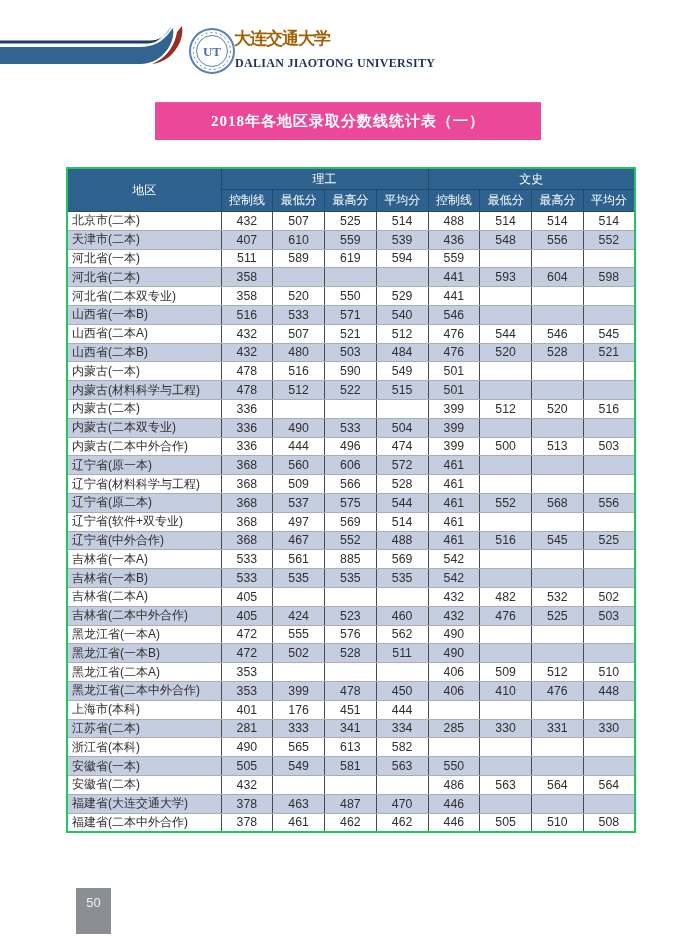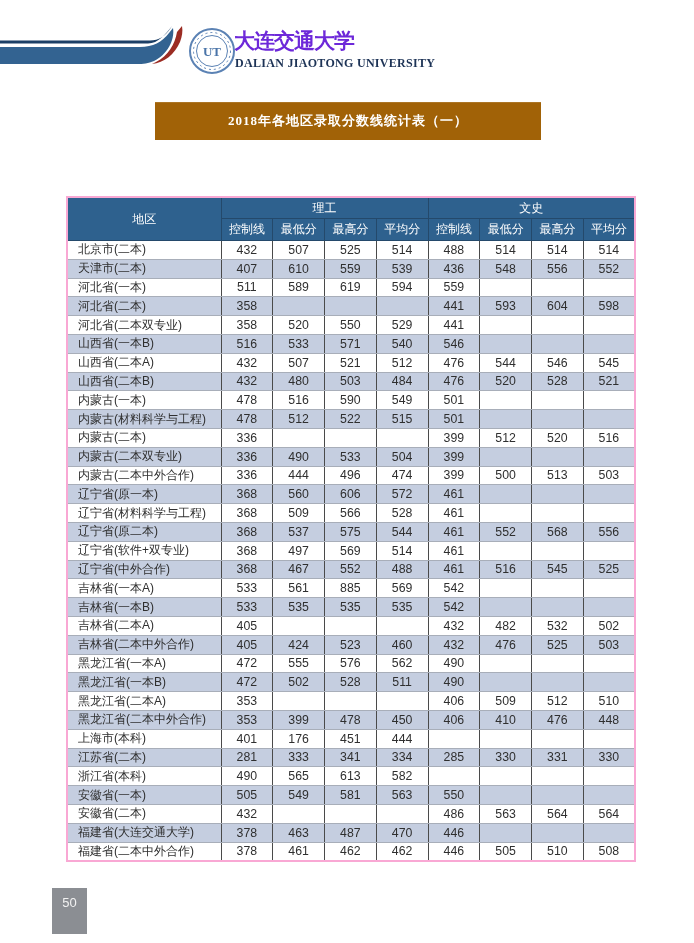--- a/index.html
+++ b/index.html
@@ -6,64 +6,64 @@
   .page{
     position:relative;width:694px;height:943px;background:#ffffff;
     font-family:"Liberation Sans","DejaVu Sans",sans-serif;overflow:hidden;
   }
   
   .swoosh{position:absolute;left:0;top:0;width:200px;height:80px;}
   .logo-wrap{position:absolute;left:188px;top:27px;width:48px;height:48px;}
   .uni-cn{
     position:absolute;left:234px;top:27px;width:130px;
     font-family:Liberation Mono, monospace;
-    font-size:21px;font-weight:bold;color:#6d28d9;letter-spacing:-1px;white-space:nowrap;
+    font-size:17px;font-weight:bold;color:#a16207;letter-spacing:-1px;white-space:nowrap;
   }
   .uni-en{
     position:absolute;left:235px;top:56px;width:130px;
     font-family:"Liberation Serif","DejaVu Serif",serif;
     font-size:12px;font-weight:bold;color:#1d3356;letter-spacing:0.3px;white-space:nowrap;
   }
   
   .banner{
     position:absolute;left:155px;top:102px;width:386px;height:38px;
-    background:#a16207;color:#ffffff;text-align:center;line-height:38px;
+    background:#ec4899;color:#ffffff;text-align:center;line-height:38px;
     font-family:"Liberation Serif","DejaVu Serif",serif;
-    font-size:13px;font-weight:bold;letter-spacing:1px;
+    font-size:15px;font-weight:bold;letter-spacing:1px;
     box-shadow:inset 0 1px 0 rgba(255,255,255,0.12);
   }
   
   .score-table{
-    position:absolute;left:66px;top:196px;width:568px;
+    position:absolute;left:66px;top:167px;width:568px;
     border-collapse:collapse;table-layout:fixed;
-    border:2px solid #f9a8d4;
+    border:2px solid #22c55e;
   }
   .score-table col.c-region{width:154px;}
   .score-table col.c-num{width:51.75px;}
   .score-table thead th{
     background:#2e618e;color:#ffffff;font-weight:normal;
     font-size:12px;border:1px solid #24496b;padding:0;
   }
   .score-table thead tr.h-group th{height:20px;}
   .score-table thead tr.h-sub th{height:21px;border-top-color:#dfe6ee;}
   .score-table tbody tr{height:18.8px;}
   .score-table tbody td{
     border-left:1px solid #4a4a4a;border-right:1px solid #4a4a4a;
     border-top:1px solid #a8aeb9;border-bottom:1px solid #a8aeb9;
     font-size:12.3px;color:#2f2f2f;text-align:center;padding:0;
     white-space:nowrap;overflow:hidden;
   }
   .score-table tbody tr:first-child td{border-top:1px solid #3c3c3c;}
   .score-table tbody tr:nth-child(even) td{background:#c5cee0;}
   .score-table tbody td.region{
-    text-align:left;padding-left:10px;font-size:12px;
+    text-align:left;padding-left:4px;font-size:12px;
   }
   
   .page-num-box{
-    position:absolute;left:52px;top:888px;width:35px;height:46px;
+    position:absolute;left:76px;top:888px;width:35px;height:46px;
     background:#8b8e93;color:#f2f2f2;text-align:center;
     font-size:13px;padding-top:7px;box-sizing:border-box;
   }
 </style>
 </head>
 <body>
 
 <div class="page">
 
   <svg class="swoosh" viewBox="0 0 200 80" xmlns="http://www.w3.org/2000/svg">

